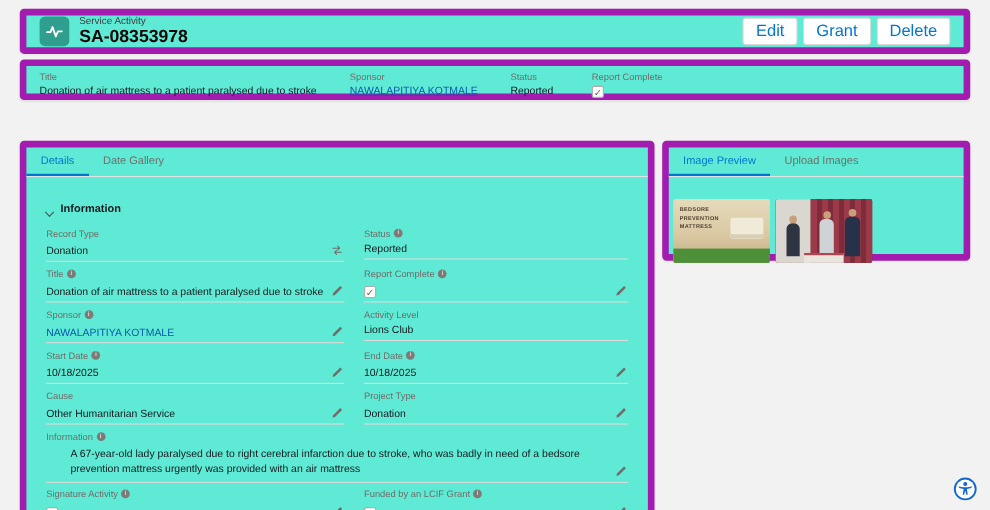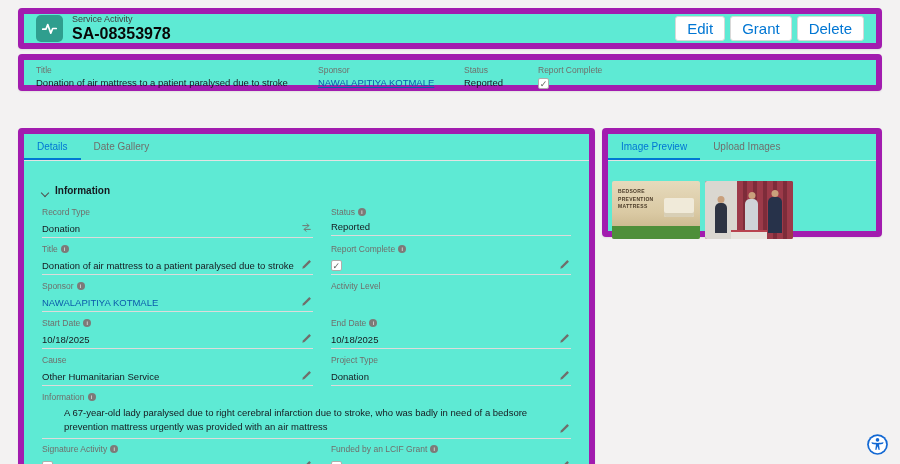--- a/index.html
+++ b/index.html
@@ -197,20 +197,23 @@
                 <path d="M10.6 1.3l2.1 2.1-8.2 8.2-2.8.7.7-2.8z" fill="#706e6b"></path>
               </svg>
           </button>
         </div>
       </div>
 
       <div class="field">
         <div class="f-label">
           <span>Activity Level</span>
         </div>
+        <div class="v-row">
+          <span class="value">Lions Club</span>
+        </div>
       </div>
 
       <div class="field">
         <div class="f-label">
           <span>Start Date</span>
           <span class="info-icon"></span>
         </div>
         <div class="v-row">
           <span class="value">10/18/2025</span>
           <button class="icon-btn">

